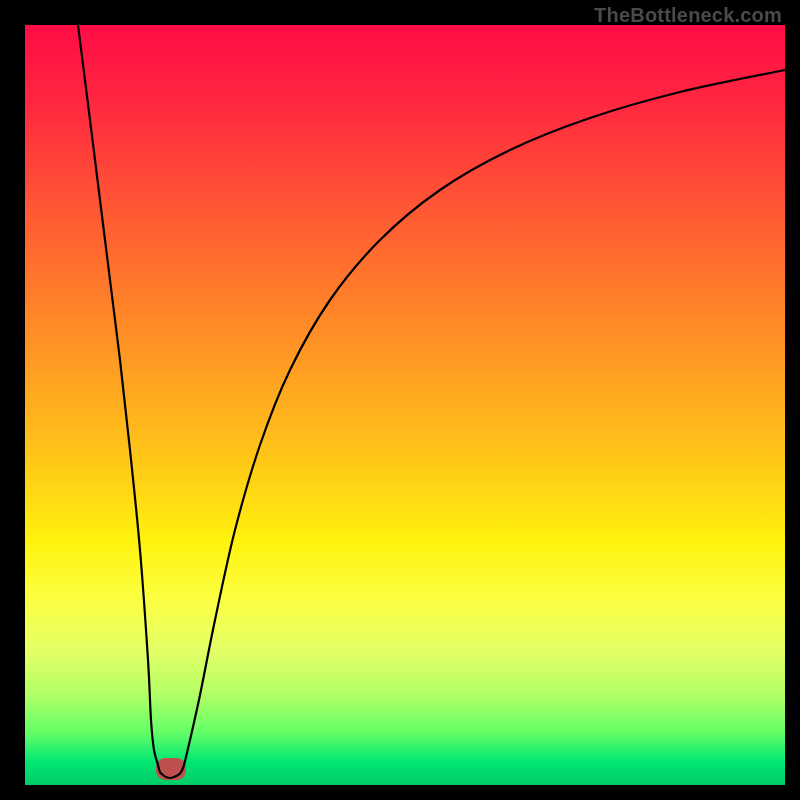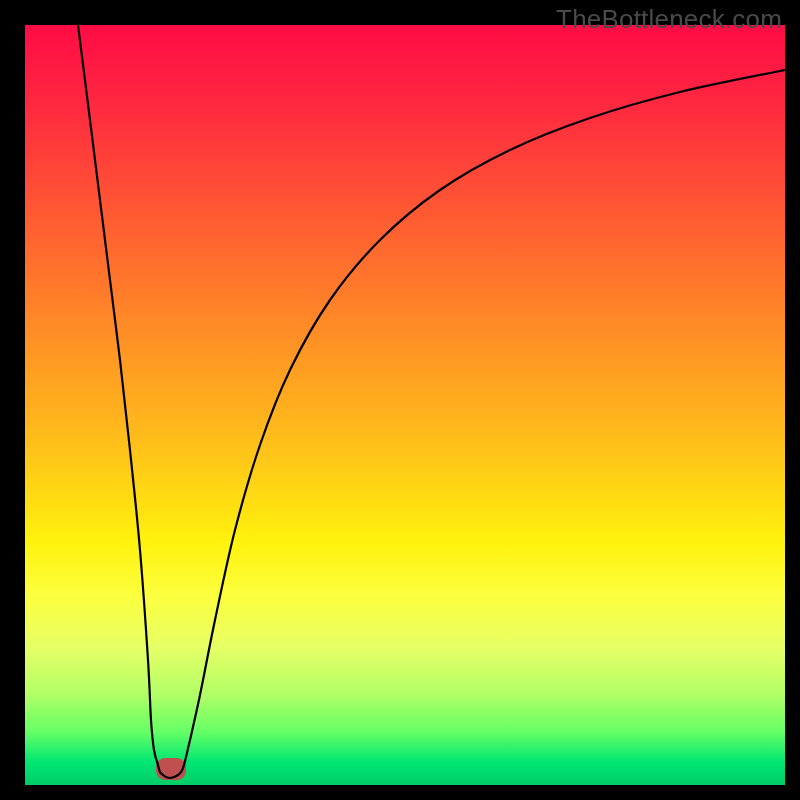--- a/index.html
+++ b/index.html
@@ -15,22 +15,22 @@
     position: relative;
     width: 800px;
     height: 800px;
     background: #000;
   }
   .watermark {
     position: absolute;
     top: 4px;
     right: 18px;
     color: #4a4a4a;
-    font-size: 26px;
-    font-weight: 400;
+    font-size: 20px;
+    font-weight: 700;
     letter-spacing: 0.2px;
     z-index: 5;
     user-select: none;
   }
   svg {
     position: absolute;
     top: 0;
     left: 0;
   }
 </style>

